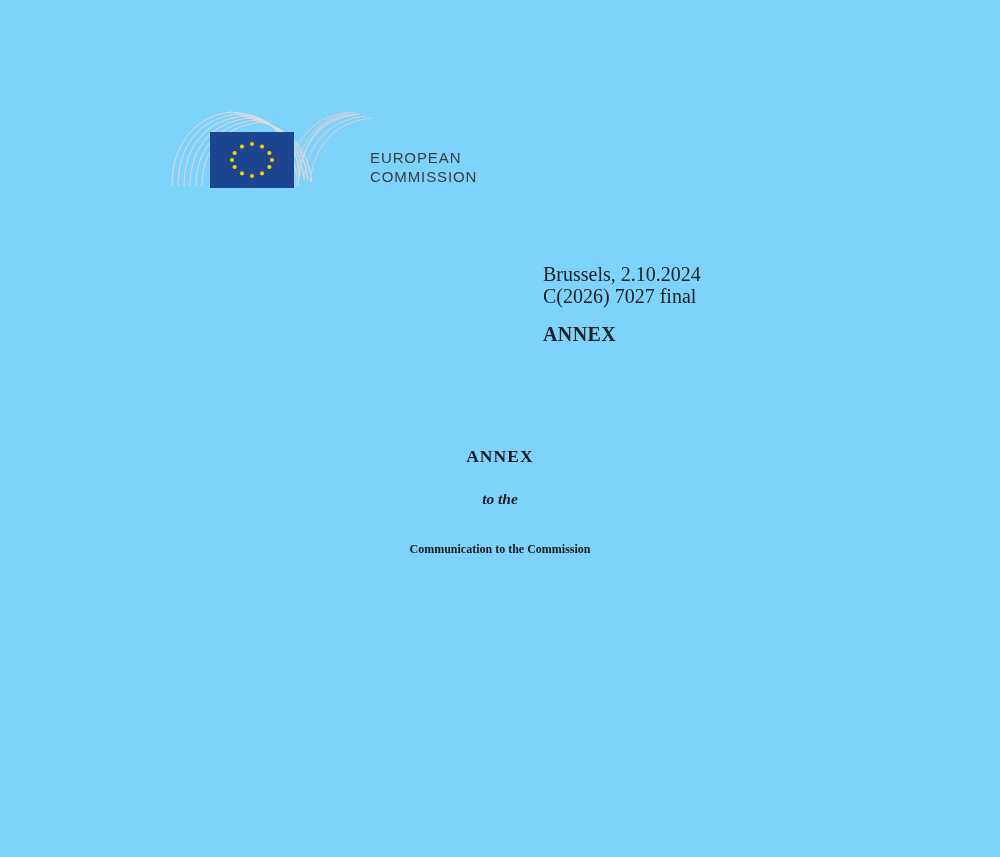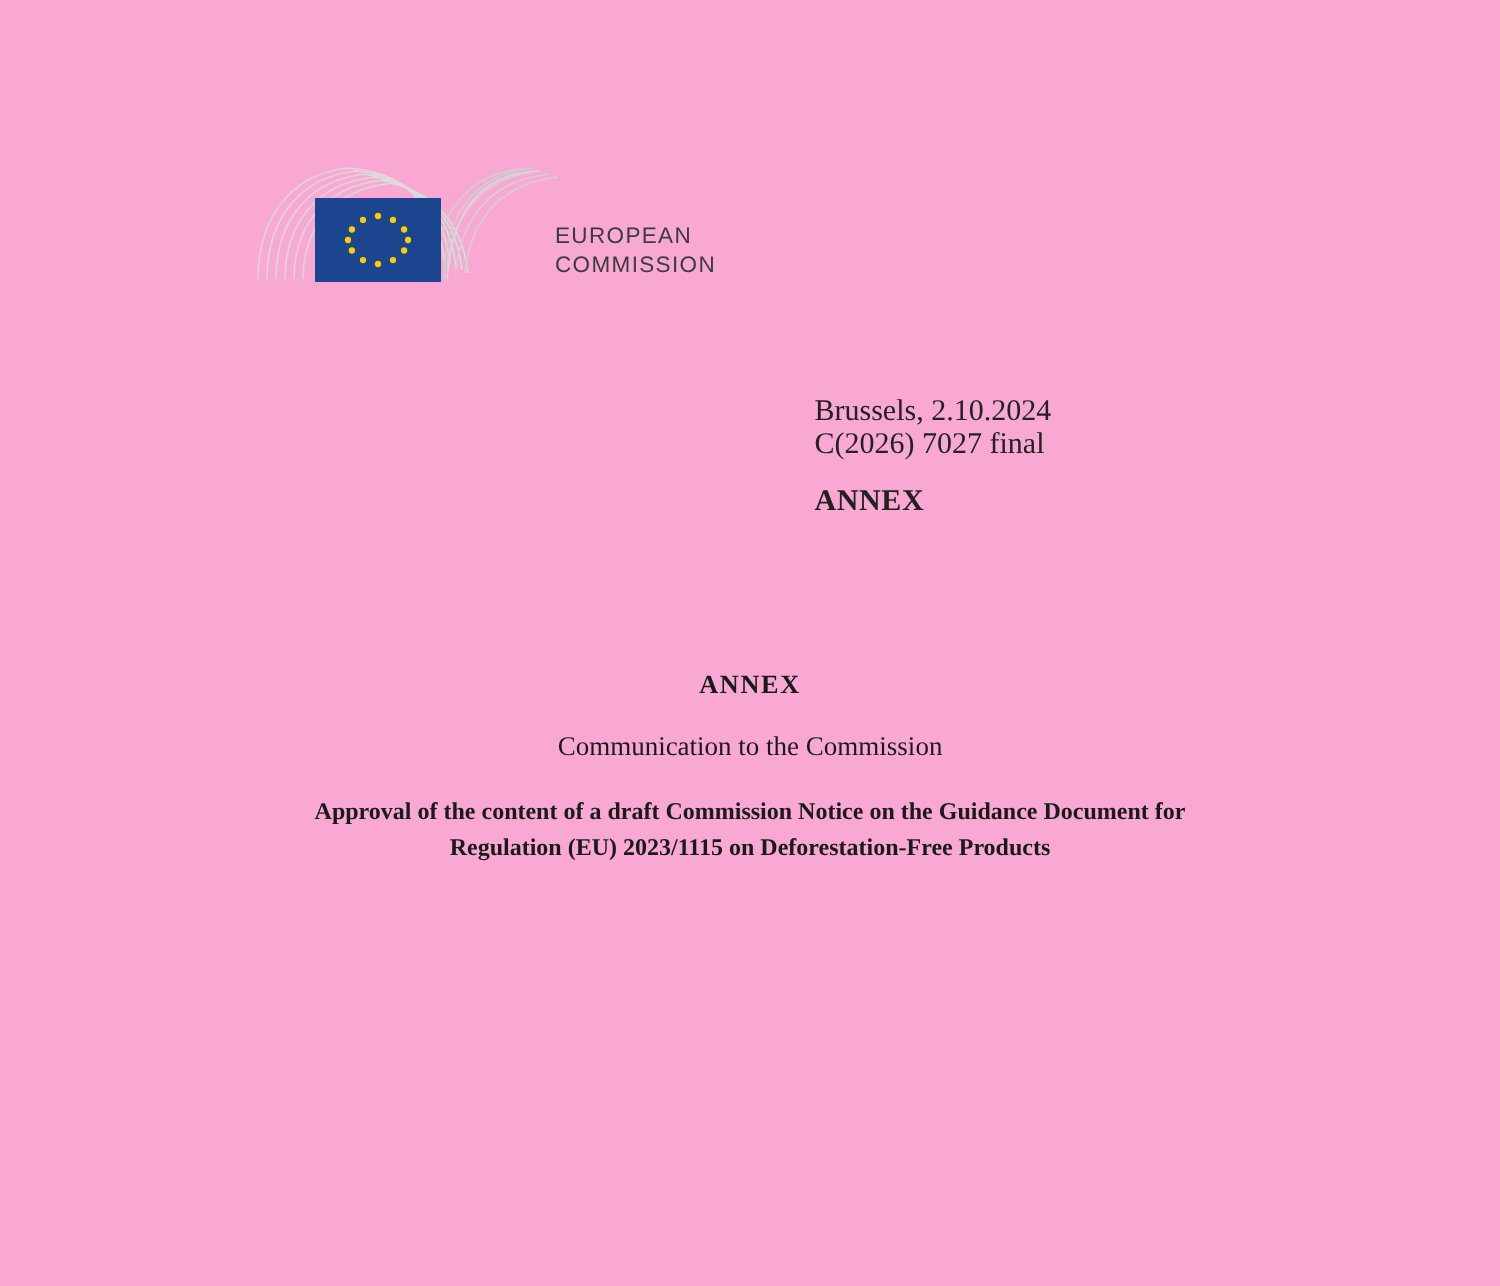--- a/index.html
+++ b/index.html
@@ -15,21 +15,21 @@
     position: relative;
     overflow: hidden;
   }
 
   .page {
     position: absolute;
     left: 0;
     top: 0;
     width: 1000px;
     height: 857px;
-    background: #f9a8d4;
+    background: #7dd3fc;
   }
 
   
   .logo-block {
     position: absolute;
     left: 170px;
     top: 108px;
     width: 340px;
     height: 86px;
   }
@@ -96,23 +96,23 @@
     font-weight: bold;
     letter-spacing: 1.1px;
   }
   .t-tothe {
     margin-top: 23px;
     font-size: 15.5px;
     font-style: italic;
     font-weight: bold;
   }
   .t-comm {
-    margin-top: 20px;
-    font-size: 18px;
-    font-weight: normal;
+    margin-top: 34px;
+    font-size: 12px;
+    font-weight: bold;
   }
   .t-subject {
     margin-top: 22px;
     font-size: 16px;
     font-weight: bold;
     line-height: 24px;
   }
 </style>
 </head>
 <body>
@@ -178,20 +178,17 @@
 
   <div class="meta">
     <div>Brussels, 2.10.2024</div>
     <div>C(2026) 7027 final</div>
     <div class="spacer"></div>
     <div class="annex-label">ANNEX</div>
   </div>
 
   <div class="title-block">
     <div class="t-annex">ANNEX</div>
+    <div class="t-tothe">to the</div>
     <div class="t-comm">Communication to the Commission</div>
-    <div class="t-subject">
-      <div>Approval of the content of a draft Commission Notice on the Guidance Document for</div>
-      <div>Regulation (EU) 2023/1115 on Deforestation-Free Products</div>
-    </div>
   </div>
 
 </div>
 
 </body></html>

